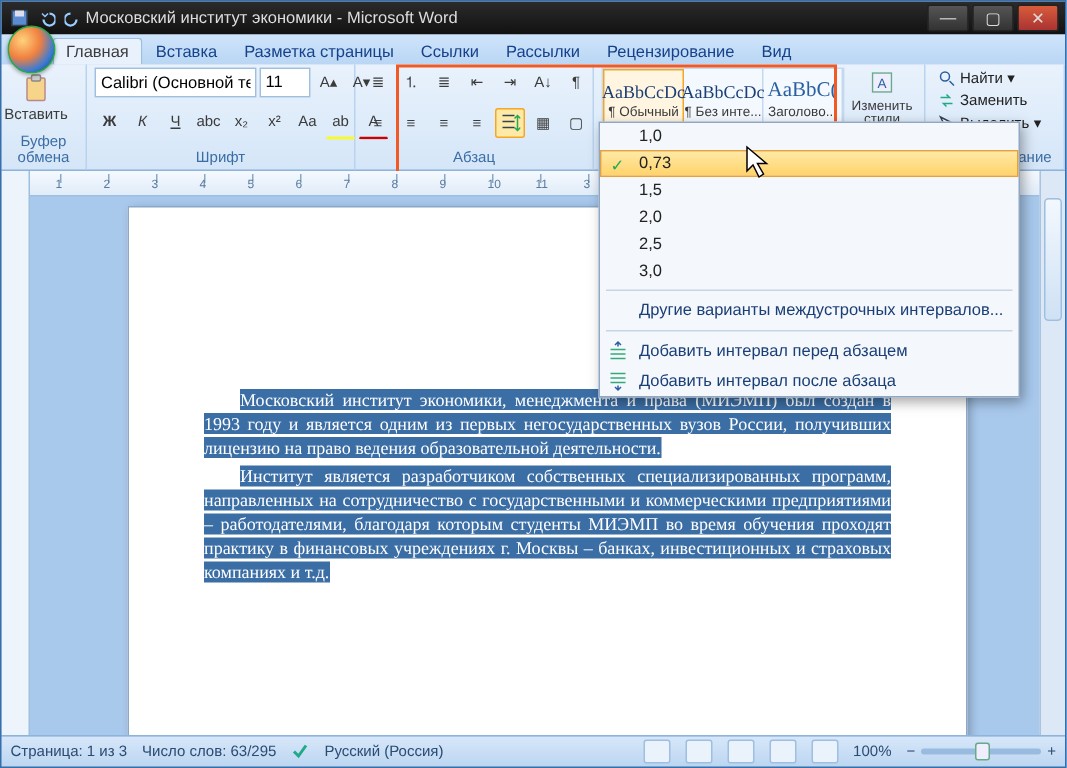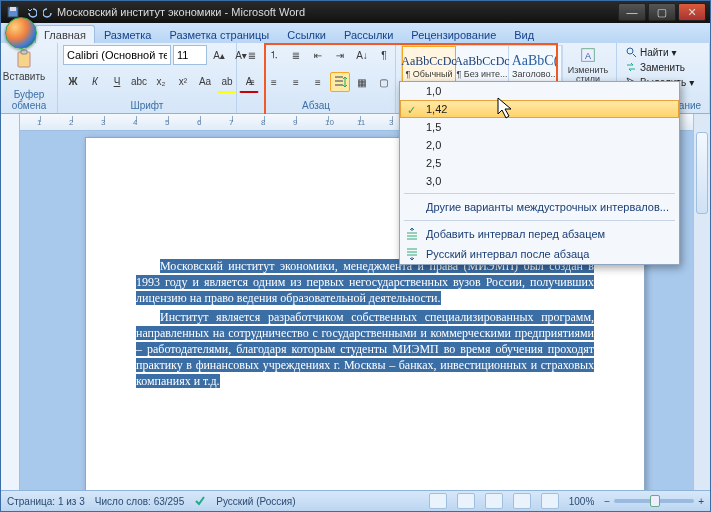--- a/index.html
+++ b/index.html
@@ -94,21 +94,21 @@
       <div class="btn">—</div>
       <div class="btn">▢</div>
       <div class="btn close">✕</div>
     </div>
   </div>
 
   <div class="office-orb"></div>
 
   <div class="tabstrip">
     <div class="tab active">Главная</div>
-    <div class="tab">Разметка</div>
+    <div class="tab">Вставка</div>
     <div class="tab">Разметка страницы</div>
     <div class="tab">Ссылки</div>
     <div class="tab">Рассылки</div>
     <div class="tab">Рецензирование</div>
     <div class="tab">Вид</div>
   </div>
 
   <div class="ribbon">
     <div class="group" style="width:46px">
       <div class="ribbtn big">
@@ -277,41 +277,41 @@
         </div>
       </div>
     </div>
     <div class="scroll-v">
         <div class="thumb"></div>
       </div>
   </div>
 
   <div class="dropdown" style="left:398px;top:80px">
     <div class="opt"><span>1,0</span></div>
-    <div class="opt hover"><span class="check">✓</span><span>1,42</span></div>
+    <div class="opt hover"><span class="check">✓</span><span>0,73</span></div>
     <div class="opt"><span>1,5</span></div>
     <div class="opt"><span>2,0</span></div>
     <div class="opt"><span>2,5</span></div>
     <div class="opt"><span>3,0</span></div>
     <div class="sep"></div>
     <div class="cmd"><span>Другие варианты междустрочных интервалов...</span></div>
     <div class="sep"></div>
     <div class="cmd">
       <svg viewBox="0 0 14 14">
           <path d="M2 6h10M2 9h10M2 12h10" stroke="#3a7" stroke-width="1"></path>
           <path d="M7 1v3M5 3l2-2 2 2" stroke="#2a5fa0" fill="none"></path>
         </svg>
       <span>Добавить интервал перед абзацем</span>
     </div>
     <div class="cmd">
       <svg viewBox="0 0 14 14">
           <path d="M2 2h10M2 5h10M2 8h10" stroke="#3a7" stroke-width="1"></path>
           <path d="M7 10v3M5 11l2 2 2-2" stroke="#2a5fa0" fill="none"></path>
         </svg>
-      <span>Русский интервал после абзаца</span>
+      <span>Добавить интервал после абзаца</span>
     </div>
   </div>
 
   <svg class="cursor-arrow" style="left:495px;top:95px" width="20" height="24">
     <path d="M2 2 L2 18 L6 14 L10 22 L13 20 L9 13 L15 13 Z" fill="#fff" stroke="#000" stroke-width="1"></path>
   </svg>
 
   <div class="status">
     <span>Страница: 1 из 3</span>
     <span>Число слов: 63/295</span>

